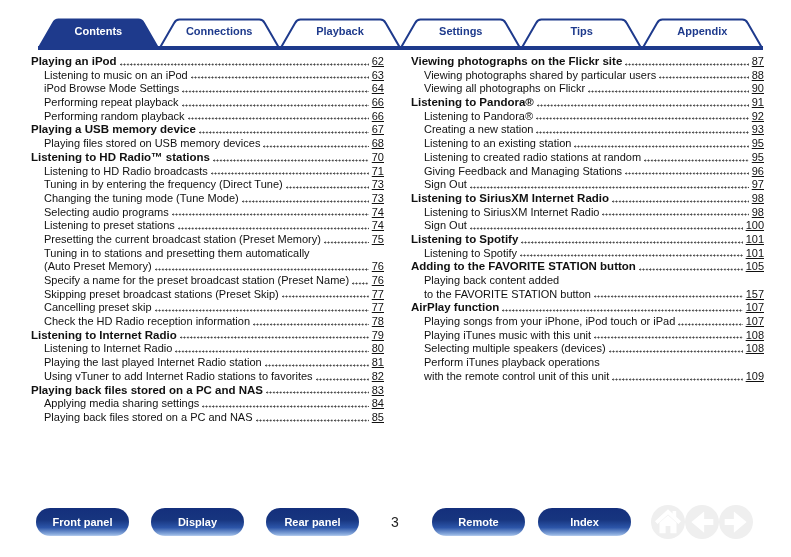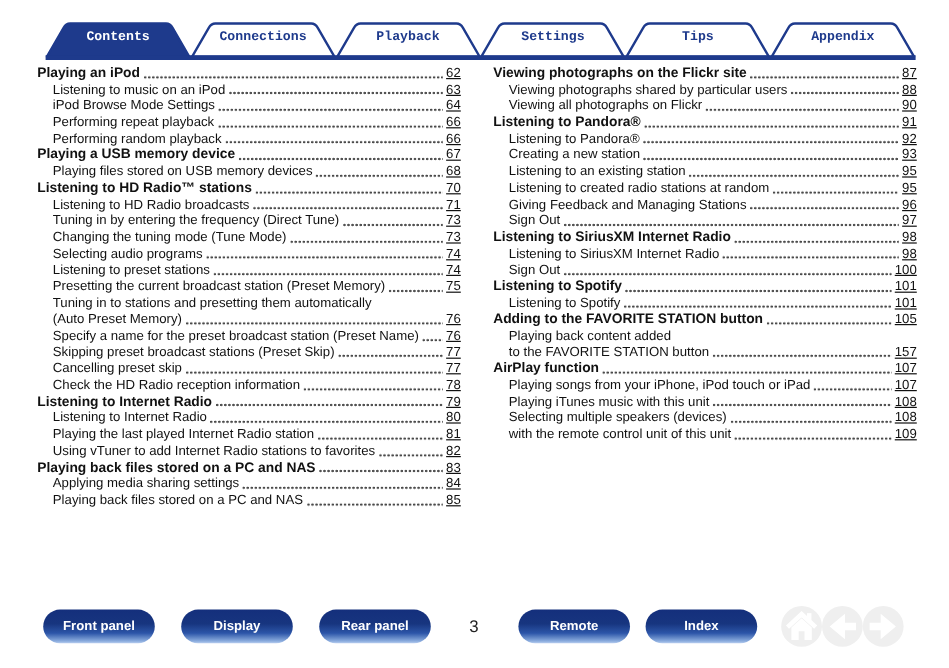--- a/index.html
+++ b/index.html
@@ -6,21 +6,21 @@
   html,body { width:791px; height:557px; background:#fff; overflow:hidden; }
   body { position:relative; font-family:"Liberation Sans", sans-serif; color:#111; }
 
   
   .tab-bar { position:absolute; top:17px; left:38px; width:725px; height:31px; display:flex; }
   .tab { position:relative; width:120.8px; height:31px; flex:0 0 120.8px; cursor:pointer; }
   .tab svg { position:absolute; inset:0; width:100%; height:100%; }
   .tab path { fill:#ffffff; stroke:#1e3a8c; stroke-width:2; stroke-linejoin:round; }
   .tab.active path { fill:#1e3a8c; }
   .tab-label { position:absolute; left:0; right:0; top:8px; text-align:center;
-               font-size:11px; font-weight:bold; color:#1e3a8c;font-family:Liberation Mono, monospace; }
+               font-size:11px; font-weight:bold; color:#1e3a8c; }
   .tab.active .tab-label { color:#ffffff; }
   .tab-underline { position:absolute; top:46px; left:38px; width:725px; height:3.5px; background:#1e3a8c; }
 
   
   .toc { position:absolute; top:55px; left:31px; width:733px; display:flex; gap:27px; }
   .toc-col { width:359px; }
   .row { display:flex; align-items:baseline; height:13.7px; line-height:13.7px; white-space:nowrap; }
   .row .lbl { font-size:11px; }
   .row.section .lbl { font-size:11.5px; font-weight:bold; }
   .row.item { padding-left:13px;text-align:center; }
@@ -331,20 +331,23 @@
     <span class="lbl">Playing iTunes music with this unit</span>
     <span class="leader"></span>
     <a class="pg">108</a>
   </div>
       <div class="row item">
     <span class="lbl">Selecting multiple speakers (devices)</span>
     <span class="leader"></span>
     <a class="pg">108</a>
   </div>
       <div class="row item">
+    <span class="lbl">Perform iTunes playback operations</span>
+  </div>
+      <div class="row item">
     <span class="lbl">with the remote control unit of this unit</span>
     <span class="leader"></span>
     <a class="pg">109</a>
   </div>
     </div>
 </div>
 
 <div class="footer">
   <span id="footer-left" style="display:flex;align-items:flex-start;">
       <button class="pill m22">Front panel</button>

